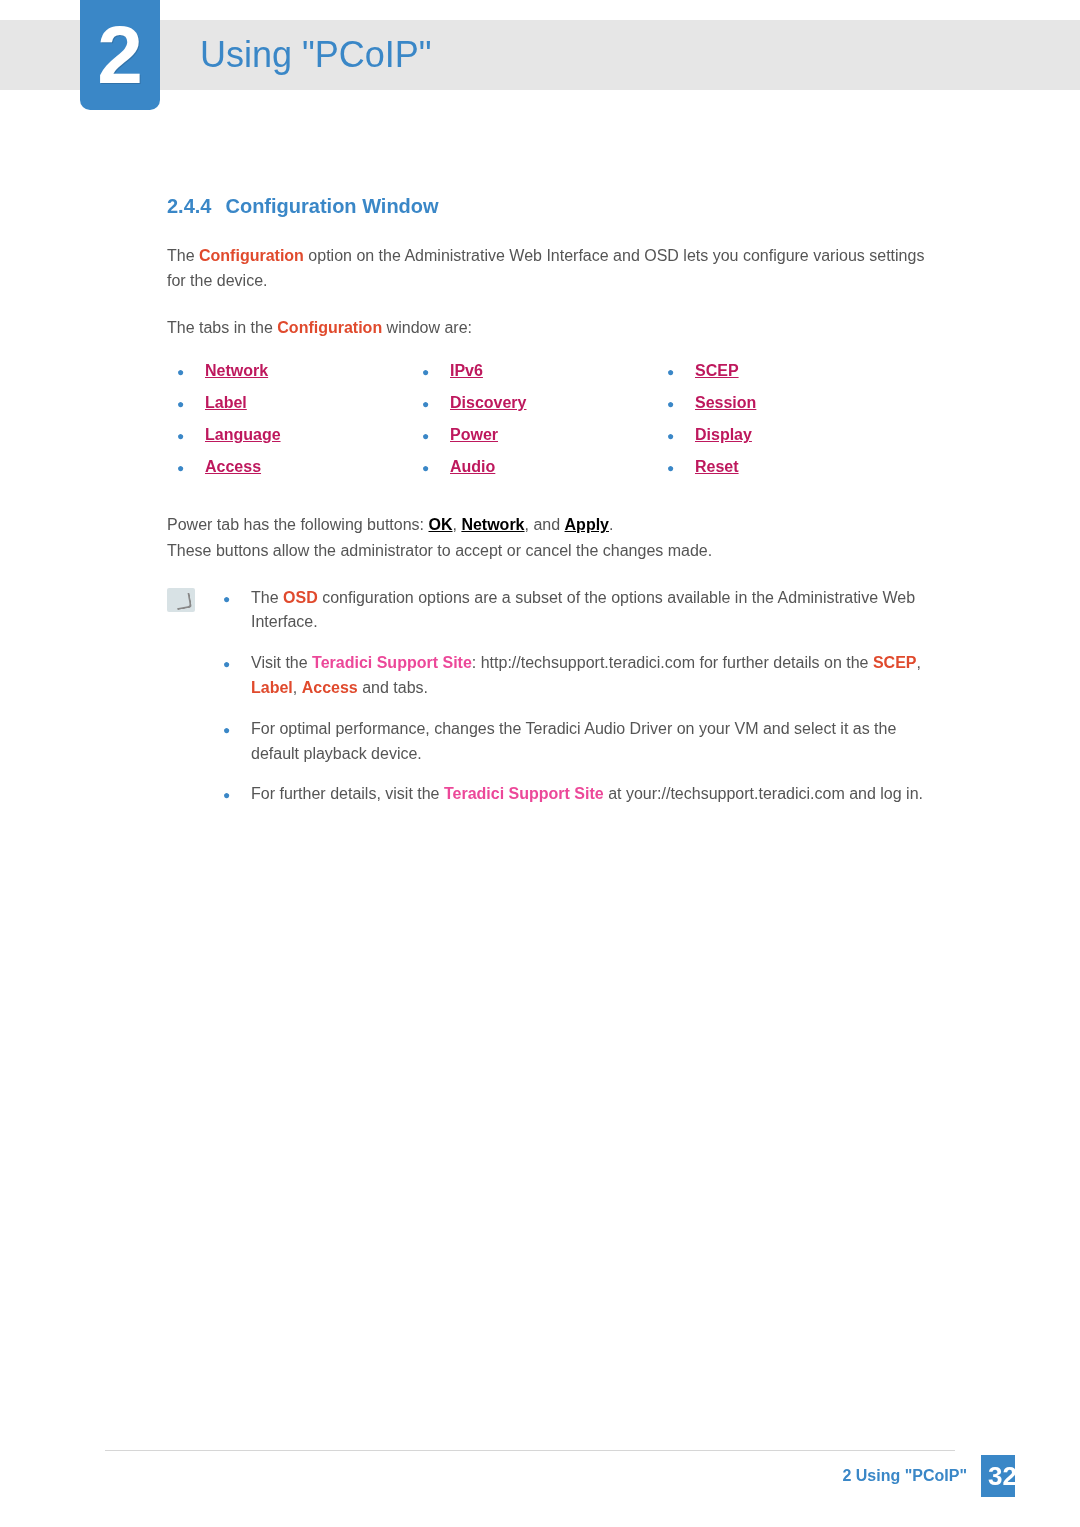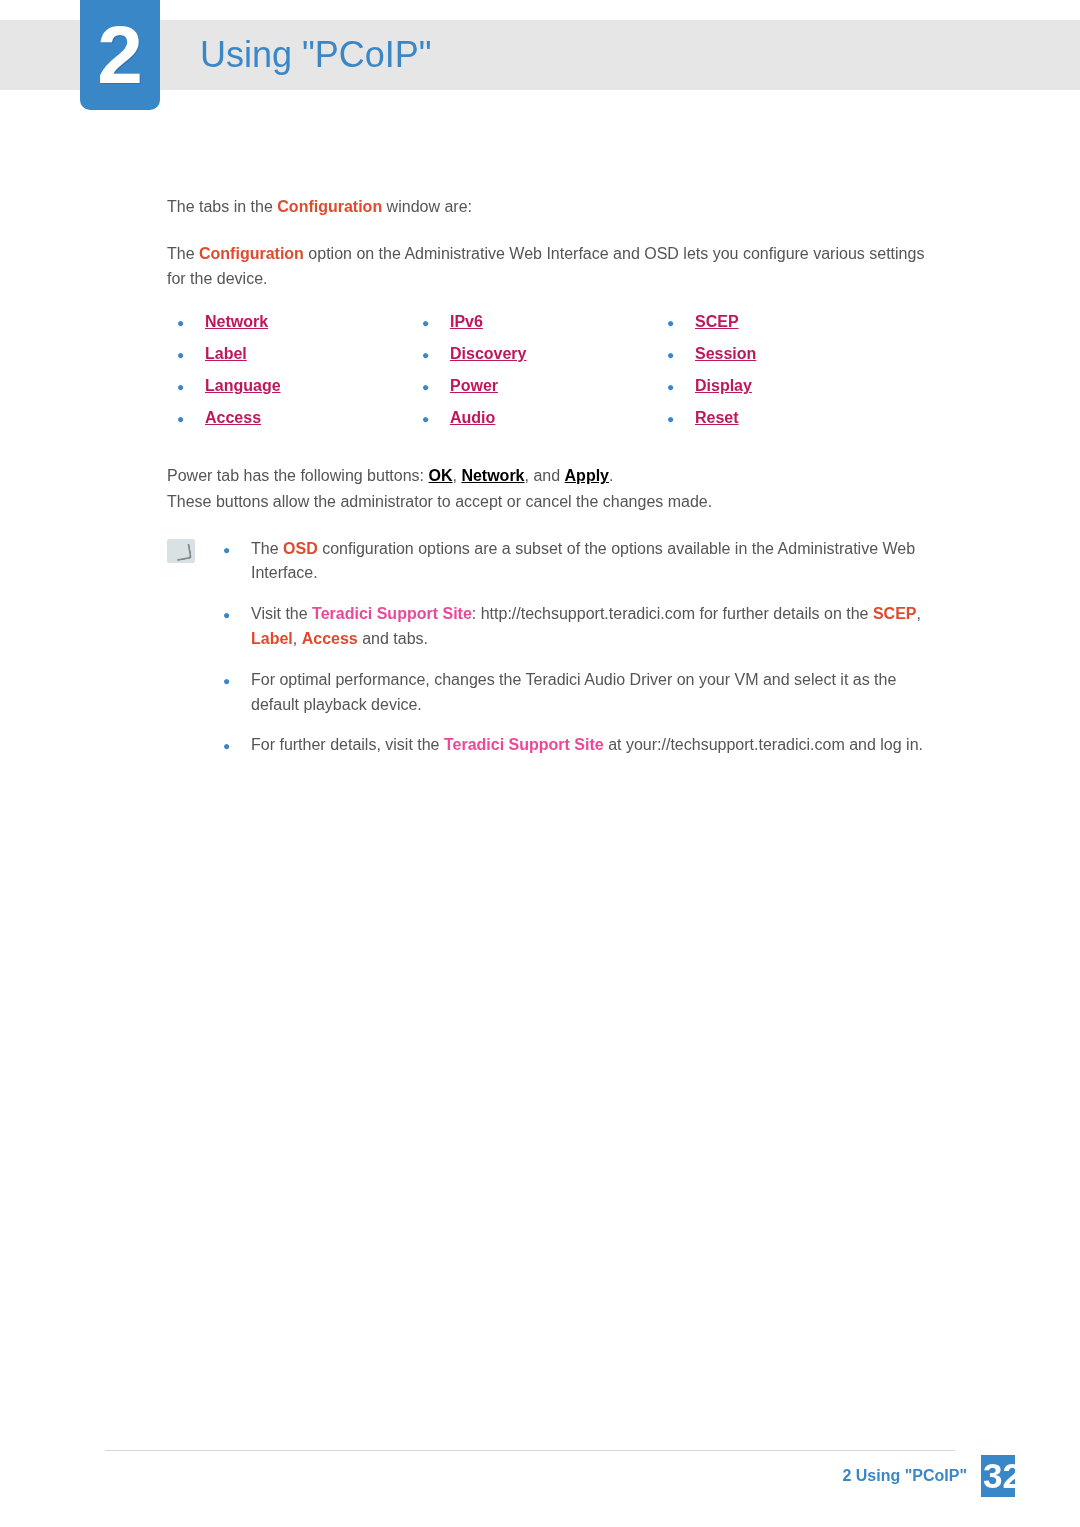--- a/index.html
+++ b/index.html
@@ -158,21 +158,21 @@
     }
     .footer-text {
       font-size: 16px;
       color: #3a87c7;
       font-weight: bold;
       margin-right: 14px;
     }
     .footer-page {
       background: #3a87c7;
       color: #fff;
-      font-size: 35px;
+      font-size: 26px;
       font-weight: bold;
       width: 34px;
       height: 42px;
       display: flex;
       align-items: center;
       justify-content: center;
       padding-left: 9px;
     }
     .footer-divider {
       position: absolute;
@@ -188,27 +188,30 @@
 
 <div class="header-bar"></div>
 
 <div class="chapter-badge">
   <div class="chapter-badge-inner">2</div>
 </div>
 <div class="header-title">Using "PCoIP"</div>
 
 <div class="content">
 
+  <div class="section-heading">
+    <span class="num">2.4.4</span><span>Configuration Window</span>
+  </div>
+
+  <p class="intro-para">
+    <span>The </span><span class="strong-red">Configuration</span><span> option on the Administrative Web Interface and OSD lets you configure various settings for the device.</span>
+  </p>
 
   <p class="intro-para">
     <span>The tabs in the </span><span class="strong-red">Configuration</span><span> window are:</span>
-  </p>
-
-  <p class="intro-para">
-    <span>The </span><span class="strong-red">Configuration</span><span> option on the Administrative Web Interface and OSD lets you configure various settings for the device.</span>
   </p>
 
   <div class="tabs-row">
     <div class="tabs-col">
       <div class="tab-item">
           <span class="bullet">●</span>
           <span class="label">Network</span>
         </div>
       <div class="tab-item">
           <span class="bullet">●</span>

